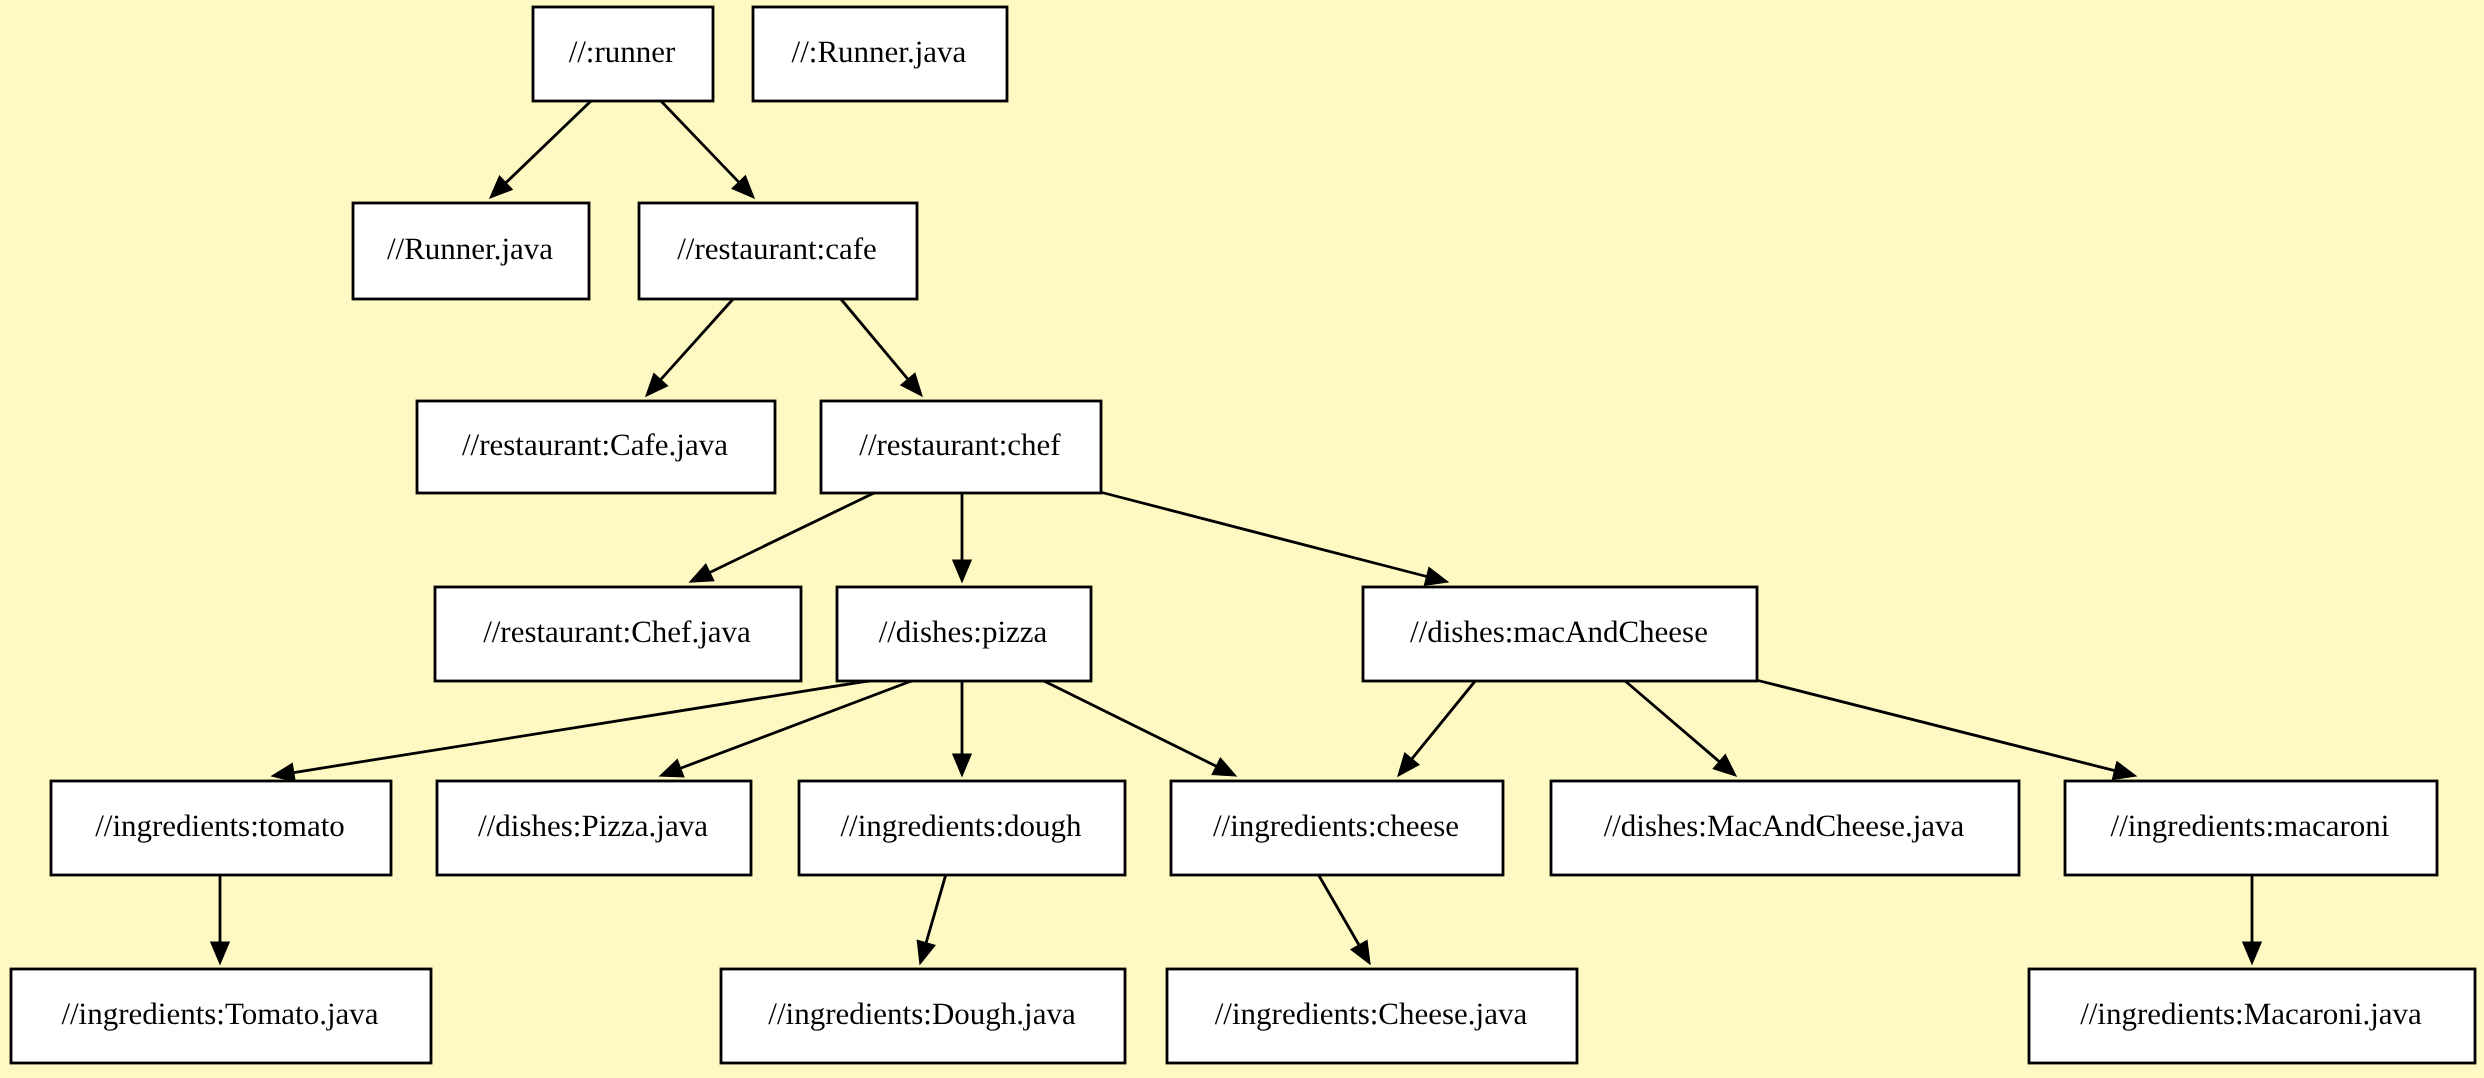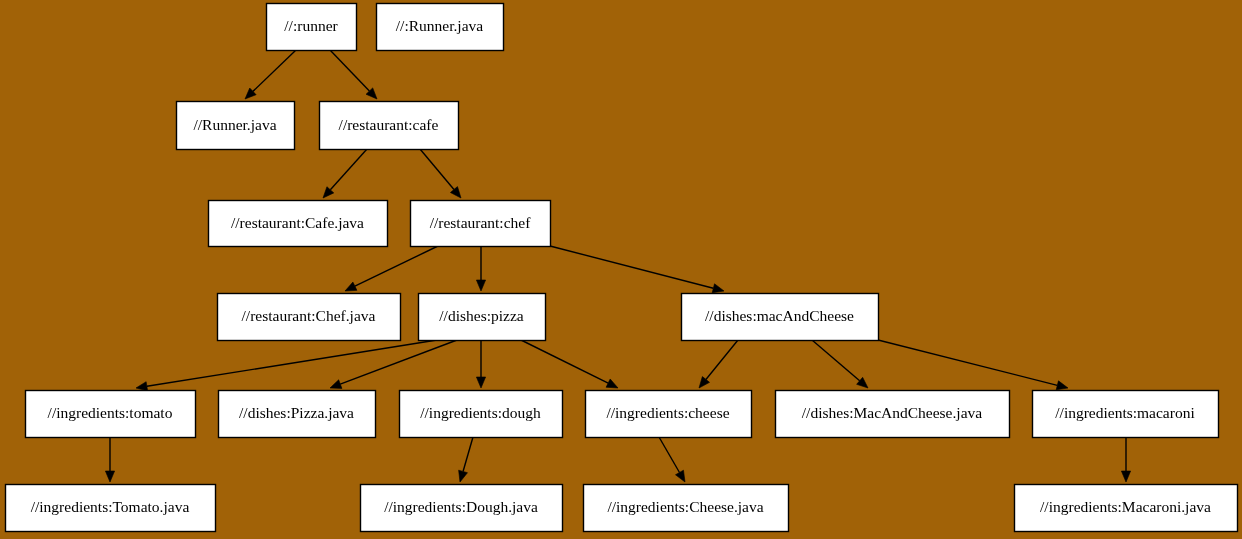--- a/index.html
+++ b/index.html
@@ -4,21 +4,21 @@
 <style>
   html, body {
     margin: 0;
     padding: 0;
     background: #ffffff;
   }
   #graph-root {
     position: relative;
     width: 1242px;
     height: 539px;
-    background: #a16207;
+    background: #fef9c3;
     overflow: hidden;
     font-family: "Liberation Serif", "DejaVu Serif", serif;
   }
   svg#graph-canvas {
     position: absolute;
     top: 0;
     left: 0;
     width: 1242px;
     height: 539px;
     display: block;

